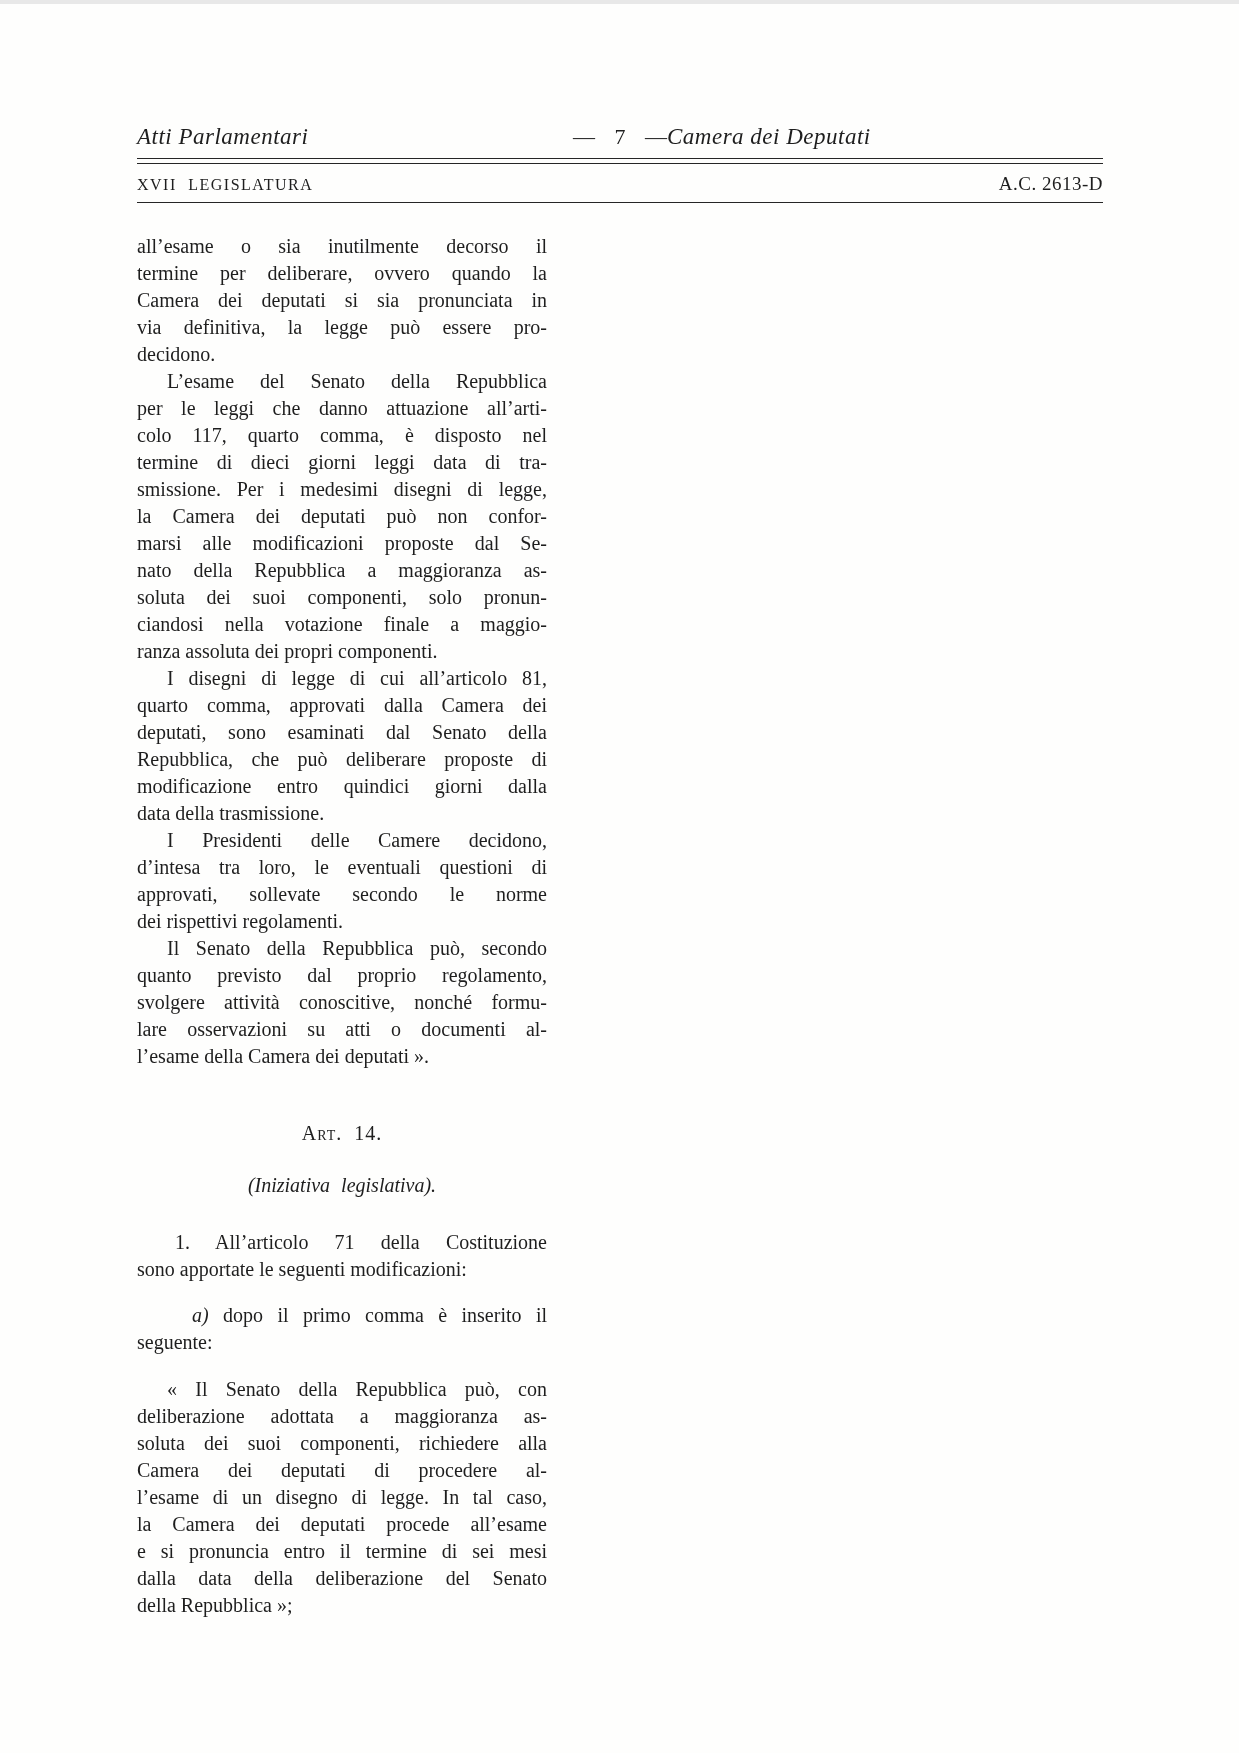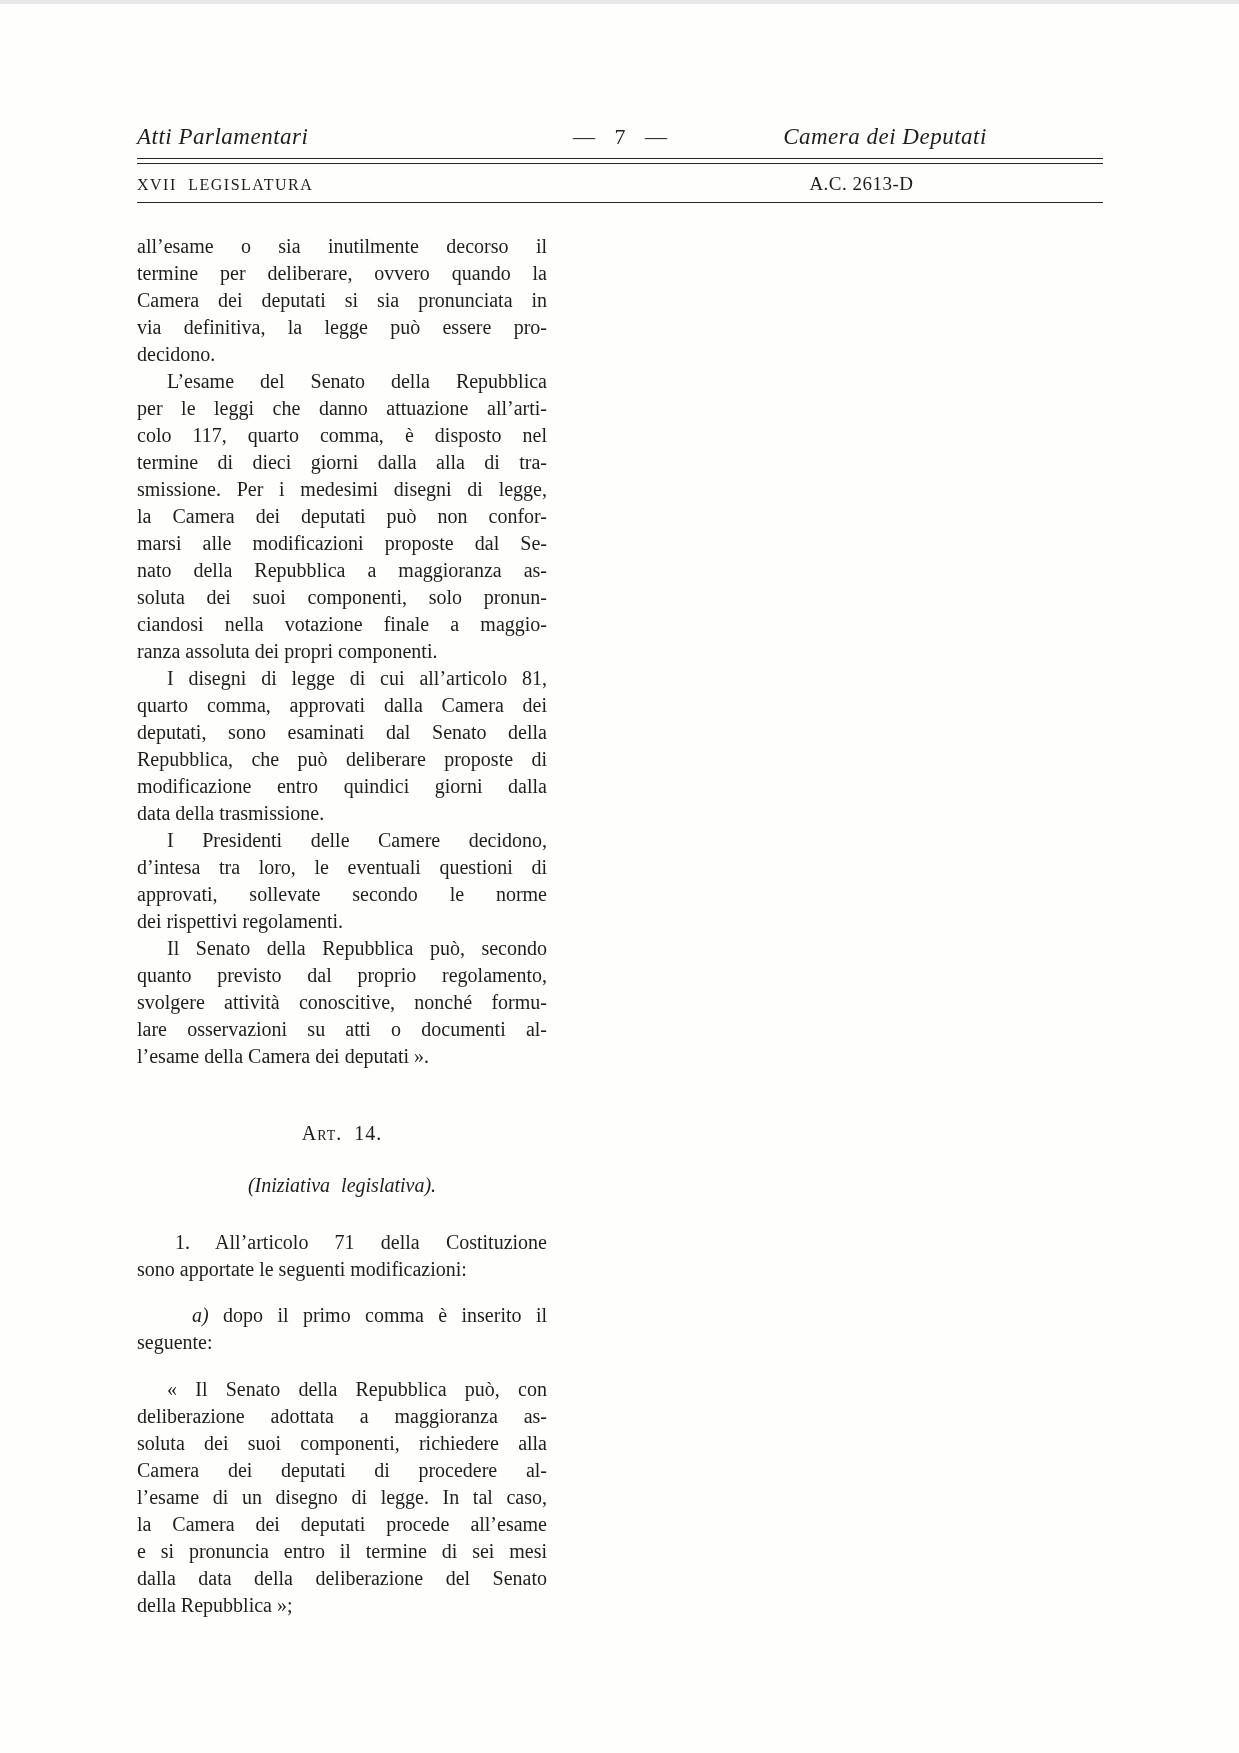--- a/index.html
+++ b/index.html
@@ -17,34 +17,34 @@
     left:137px;top:120px;
     width:966px;
   }
   .header-row1{
     display:flex;align-items:baseline;
     font-size:23px;
     padding-bottom:8px;
   }
   .journal-left,.journal-right{font-style:italic;letter-spacing:0.5px;}
   .journal-left{flex:1;text-align:left;}
-  .journal-right{flex:1;text-align:center;}
+  .journal-right{flex:1;text-align:left;}
   .page-number{
     flex:0 0 auto;text-align:center;
     font-style:normal;font-size:22px;
     word-spacing:14px;
   }
   .double-rule{height:4px;border-top:1px solid #262626;border-bottom:1px solid #262626;}
   .single-rule{height:0;border-top:1px solid #262626;}
   .header-row2{
     display:flex;align-items:baseline;
     padding:9px 0 7px 0;
   }
   .legislature{flex:1;font-size:16px;letter-spacing:1.5px;word-spacing:6px;}
-  .act-number{flex:1;text-align:center;font-size:19px;letter-spacing:0.5px;}
+  .act-number{flex:1;text-align:right;font-size:19px;letter-spacing:0.5px;}
   .column{
     position:absolute;
     left:137px;top:229px;
     width:410px;
     font-size:20px;
     line-height:27px;
   }
   .line{
     text-align:justify;
     text-align-last:justify;
@@ -93,21 +93,21 @@
           <div class="line">all’esame o sia inutilmente decorso il</div>
           <div class="line">termine per deliberare, ovvero quando la</div>
           <div class="line">Camera dei deputati si sia pronunciata in</div>
           <div class="line">via definitiva, la legge può essere pro-</div>
           <div class="line last">decidono.</div>
         </div>
         <div class="para">
           <div class="line" style="text-indent: 30px;">L’esame del Senato della Repubblica</div>
           <div class="line">per le leggi che danno attuazione all’arti-</div>
           <div class="line">colo <b>117</b>, quarto comma, è disposto nel</div>
-          <div class="line">termine di dieci giorni dalla alla di tra-</div>
+          <div class="line">termine di dieci giorni leggi data di tra-</div>
           <div class="line">smissione. Per i medesimi disegni di legge,</div>
           <div class="line">la Camera dei deputati può non confor-</div>
           <div class="line">marsi alle modificazioni proposte dal Se-</div>
           <div class="line">nato della Repubblica a maggioranza as-</div>
           <div class="line">soluta dei suoi componenti, solo pronun-</div>
           <div class="line">ciandosi nella votazione finale a maggio-</div>
           <div class="line last">ranza assoluta dei propri componenti.</div>
         </div>
         <div class="para">
           <div class="line" style="text-indent: 30px;">I disegni di legge di cui all’articolo <b>81</b>,</div>

